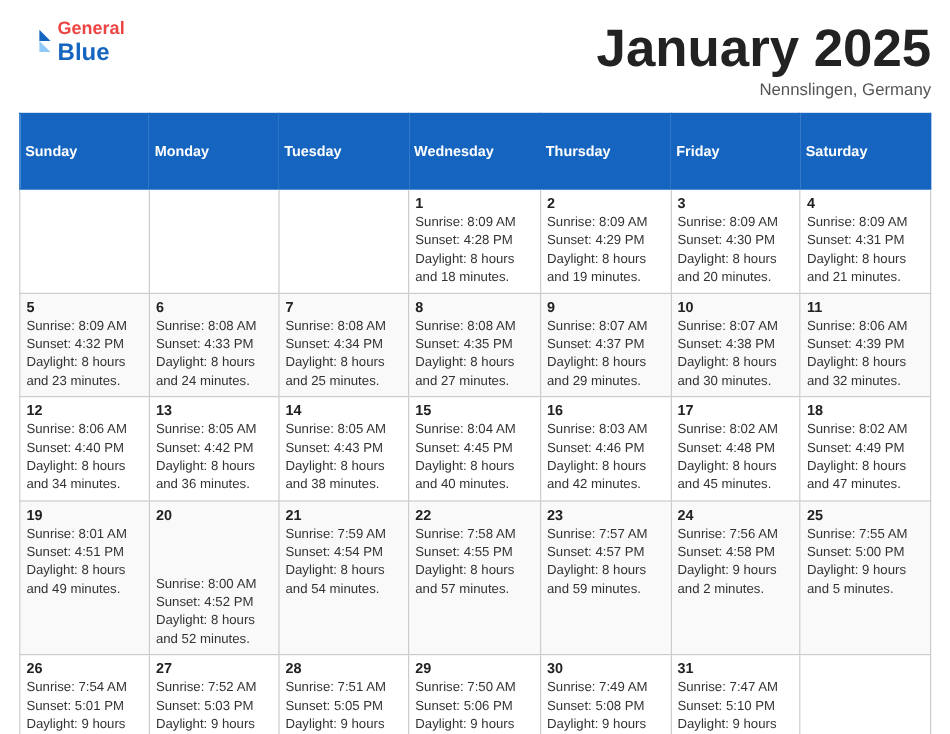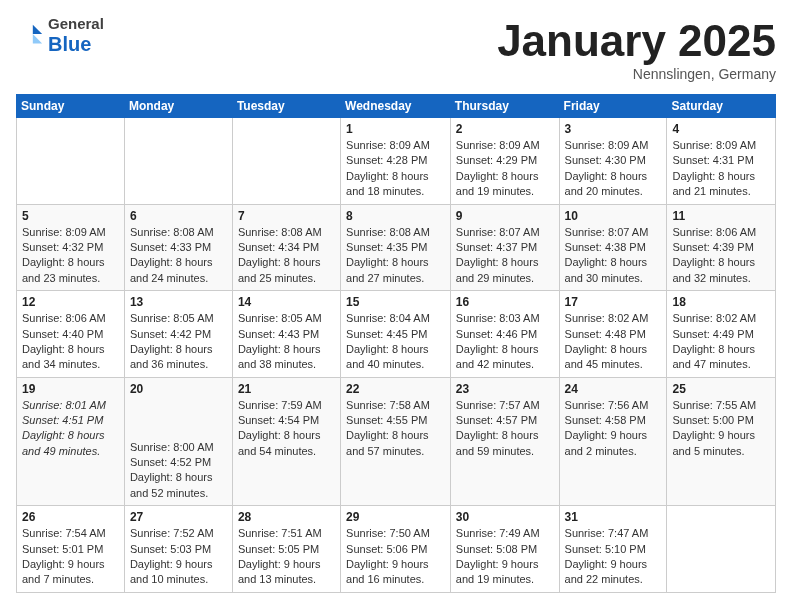--- a/index.html
+++ b/index.html
@@ -22,21 +22,21 @@
       gap: 4px;
     }
     .logo-text {
       display: flex;
       flex-direction: column;
       line-height: 1.1;
     }
     .logo-general {
       font-size: 15px;
       font-weight: bold;
-      color: #404040;
+      color: #ef4444;
     }
     .logo-blue {
       font-size: 20px;
       font-weight: bold;
       color: #1565c0;
     }
     .logo-icon {
       width: 28px;
       height: 28px;
     }
@@ -55,21 +55,21 @@
     .calendar {
       width: 100%;
       border-collapse: collapse;
       border: 1px solid #ccc;
     }
     .calendar th {
       background: #1565c0;
       color: #fff;
       font-size: 12px;
       font-weight: bold;
-      padding: 4px 4px;
+      padding: 24px 4px;
       text-align: left;
       border: 1px solid #1565c0;
     }
     .calendar td {
       vertical-align: top;
       border: 1px solid #ccc;
       padding: 4px 5px;
       font-size: 10px;
       color: #333;
       width: 113px;
@@ -262,21 +262,21 @@
           <span class="day-number">18</span>
           <div class="day-info" style="white-space: pre-line;">Sunrise: 8:02 AM
 Sunset: 4:49 PM
 Daylight: 8 hours
 and 47 minutes.</div>
         </td>
       </tr>
       <tr class="row-alt">
         <td>
           <span class="day-number">19</span>
-          <div class="day-info" style="white-space: pre-line; font-style: italic;">Sunrise: 8:01 AM
+          <div class="day-info" style="white-space: pre-line;">Sunrise: 8:01 AM
 Sunset: 4:51 PM
 Daylight: 8 hours
 and 49 minutes.</div>
         </td>
         <td>
           <span class="day-number">20</span>
           <div class="day-info" style="white-space: pre-line; margin-top: 44px;">Sunrise: 8:00 AM
 Sunset: 4:52 PM
 Daylight: 8 hours
 and 52 minutes.</div>

